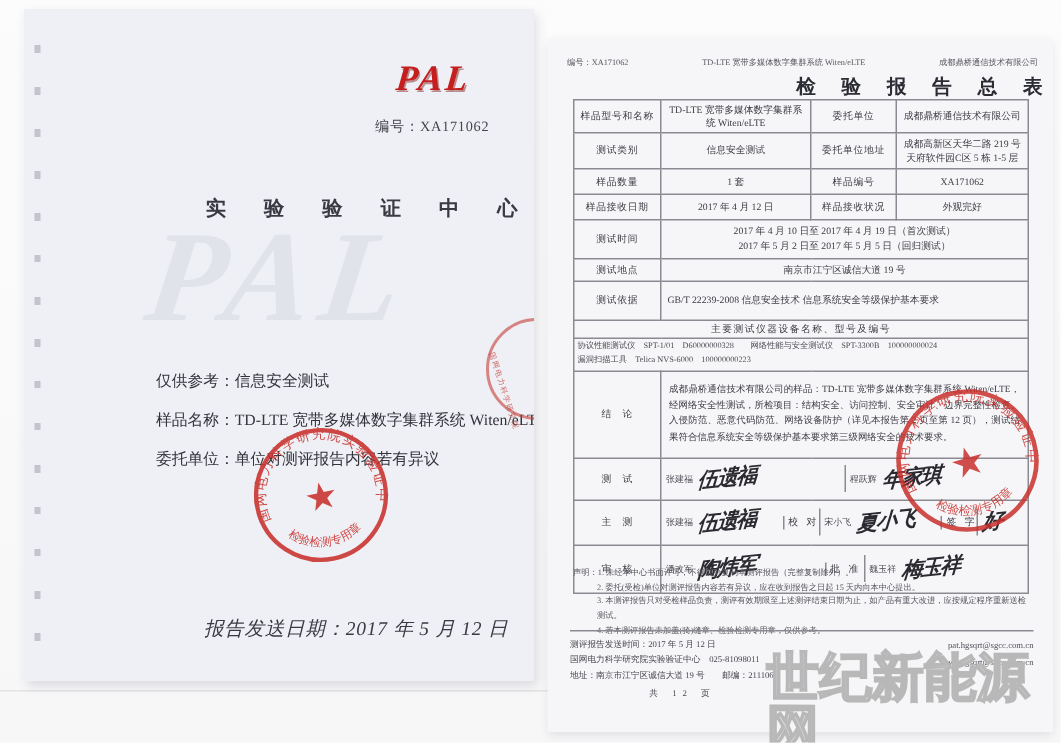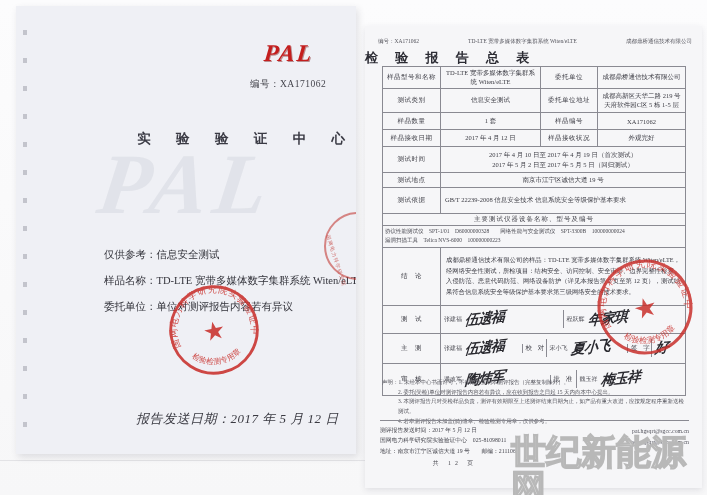--- a/index.html
+++ b/index.html
@@ -57,21 +57,21 @@
     transform:rotate(72deg);transform-origin:left top;white-space:nowrap;
   }
 
   
   .page-right{
     position:absolute;left:365px;top:26px;width:337px;height:462px;
     background:#f6f6f8;box-shadow:0 2px 6px rgba(60,60,80,.12);
   }
   .rp-header{position:absolute;left:13px;right:10px;top:12px;display:flex;justify-content:space-between;
     font-size:5.5px;color:#55555d;}
-  .rp-title{position:absolute;left:0;top:23px;width:100%;text-align:left;
+  .rp-title{position:absolute;left:0;top:23px;width:100%;text-align:right;
     font-size:13px;font-weight:bold;letter-spacing:7px;color:#2c2c34;}
   .rp-table{
     position:absolute;left:17px;top:40px;width:303px;border-collapse:collapse;table-layout:fixed;
     font-size:6.5px;color:#3c3c44;
   }
   .rp-table td{border:1px solid #8a8a92;padding:1px 2px;vertical-align:middle;overflow:hidden;}
   .rp-table td.lbl{text-align:center;letter-spacing:.5px;}
   .rp-table td.val{text-align:center;}
   .rp-table td.val-left{text-align:left;padding-left:4px;}
   .two-line span{display:block;text-align:center;line-height:1.5;}

